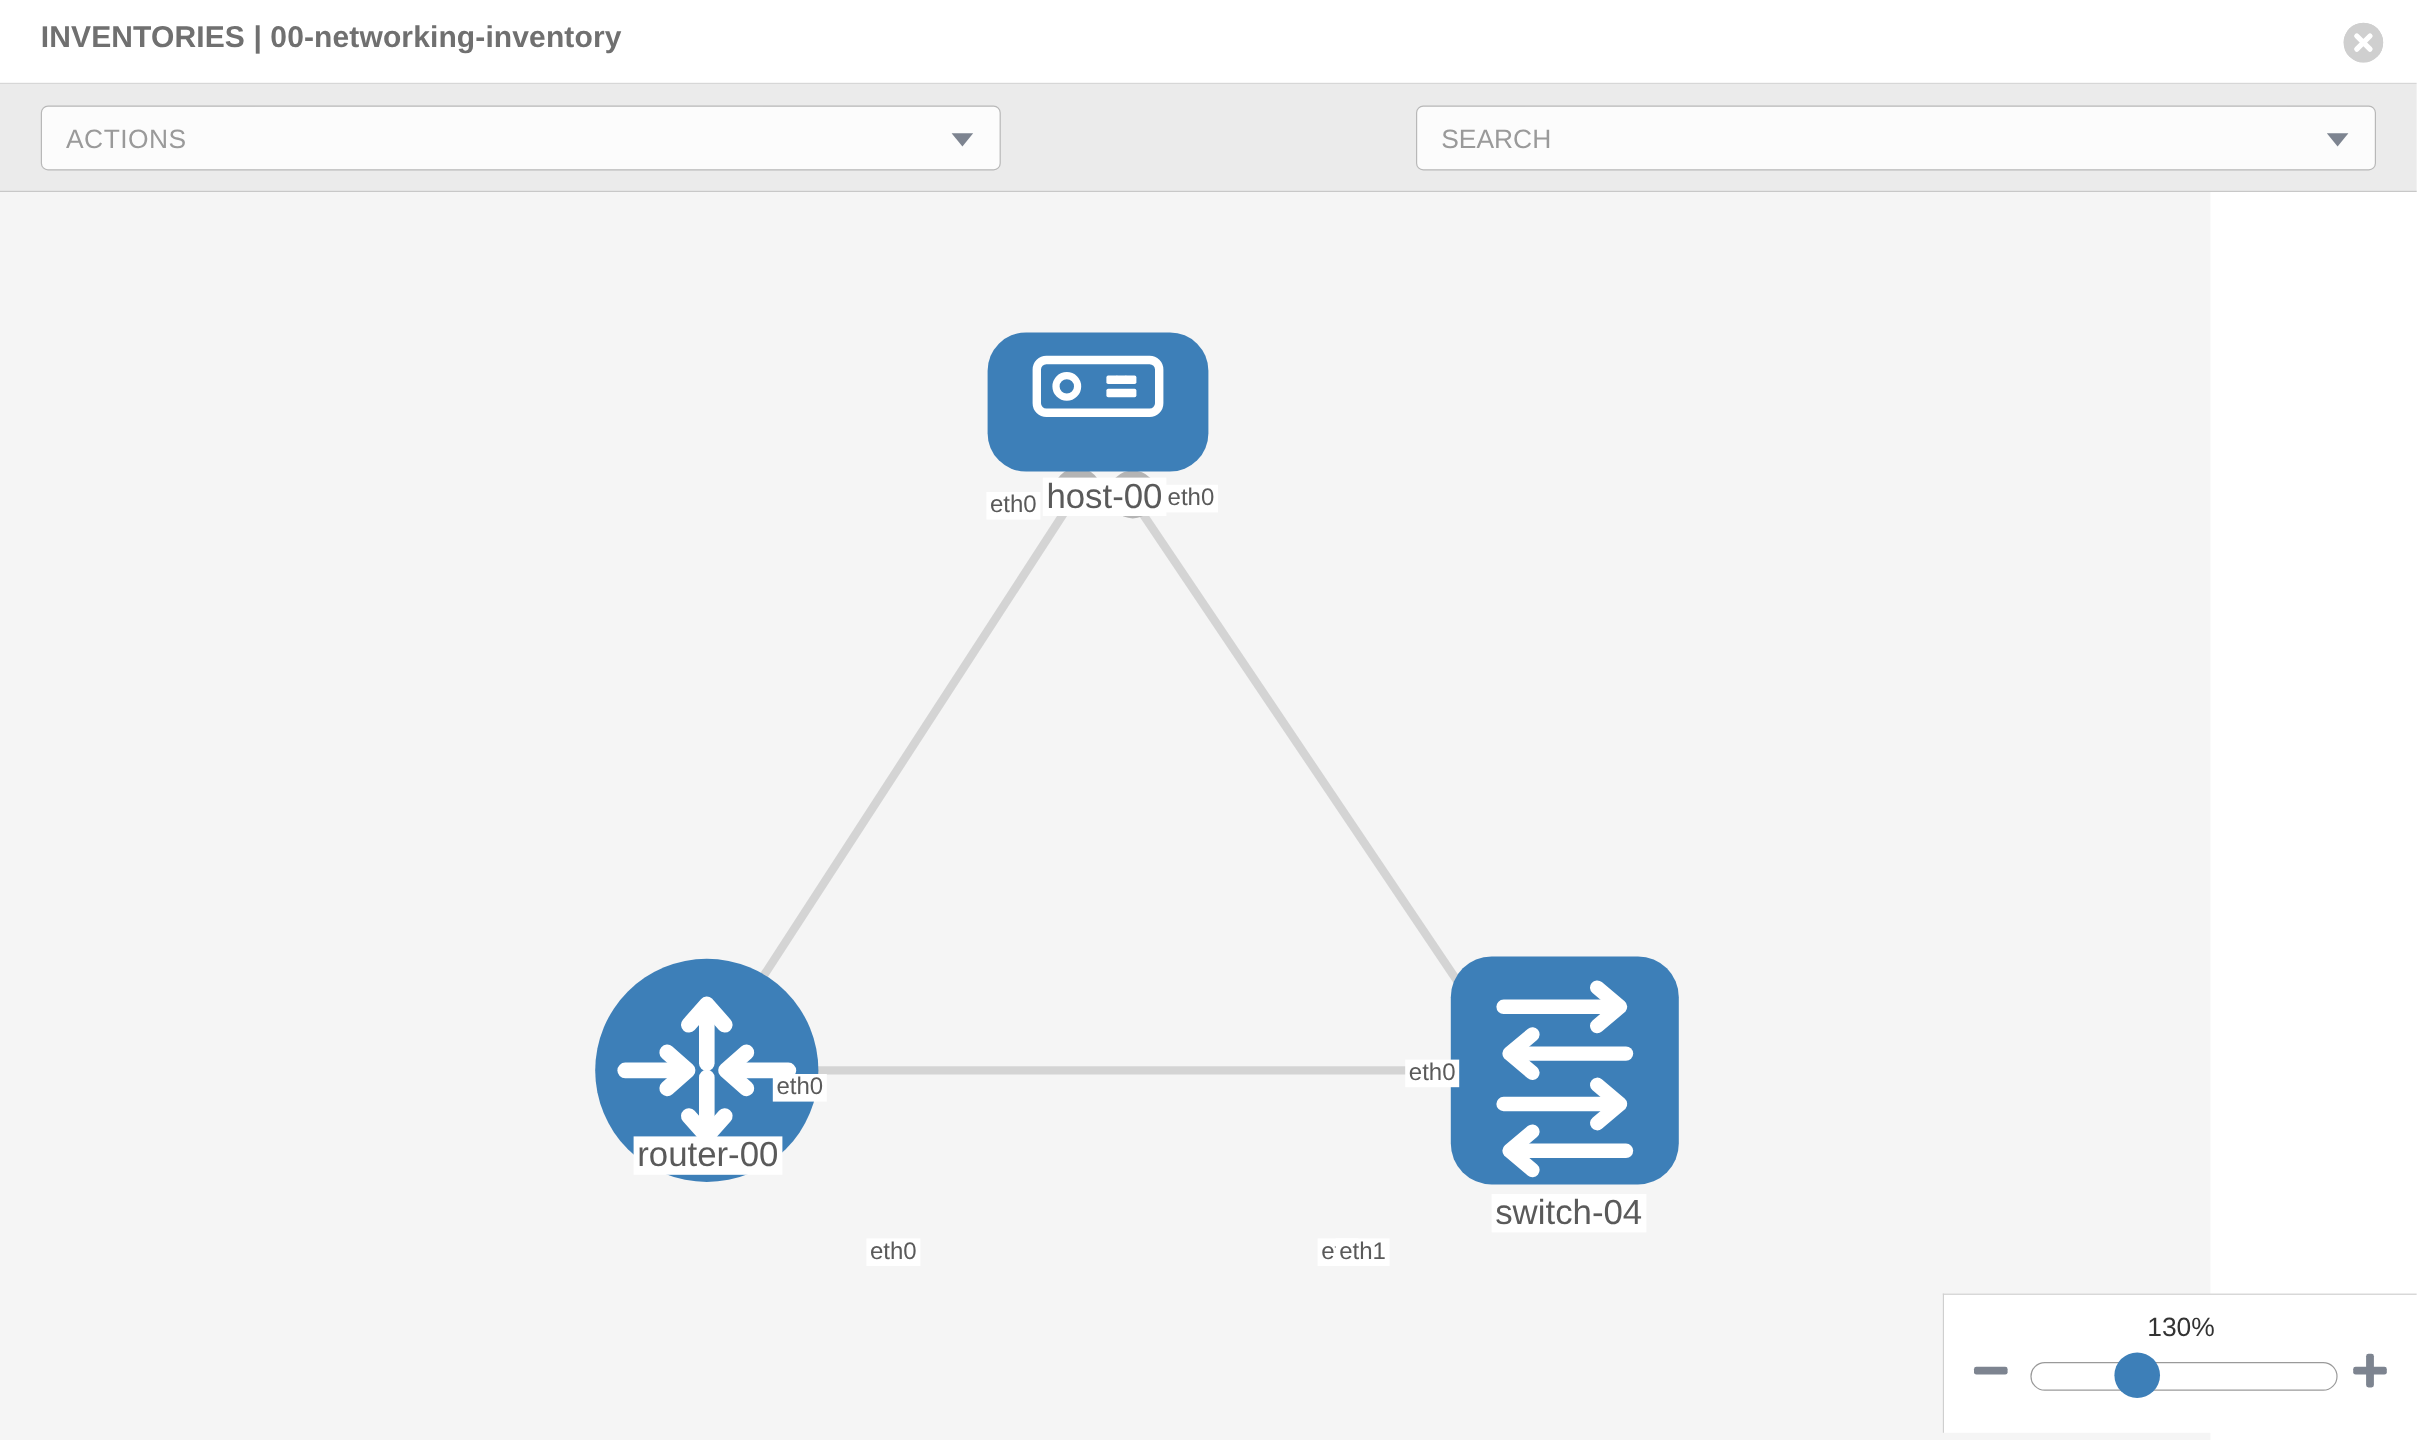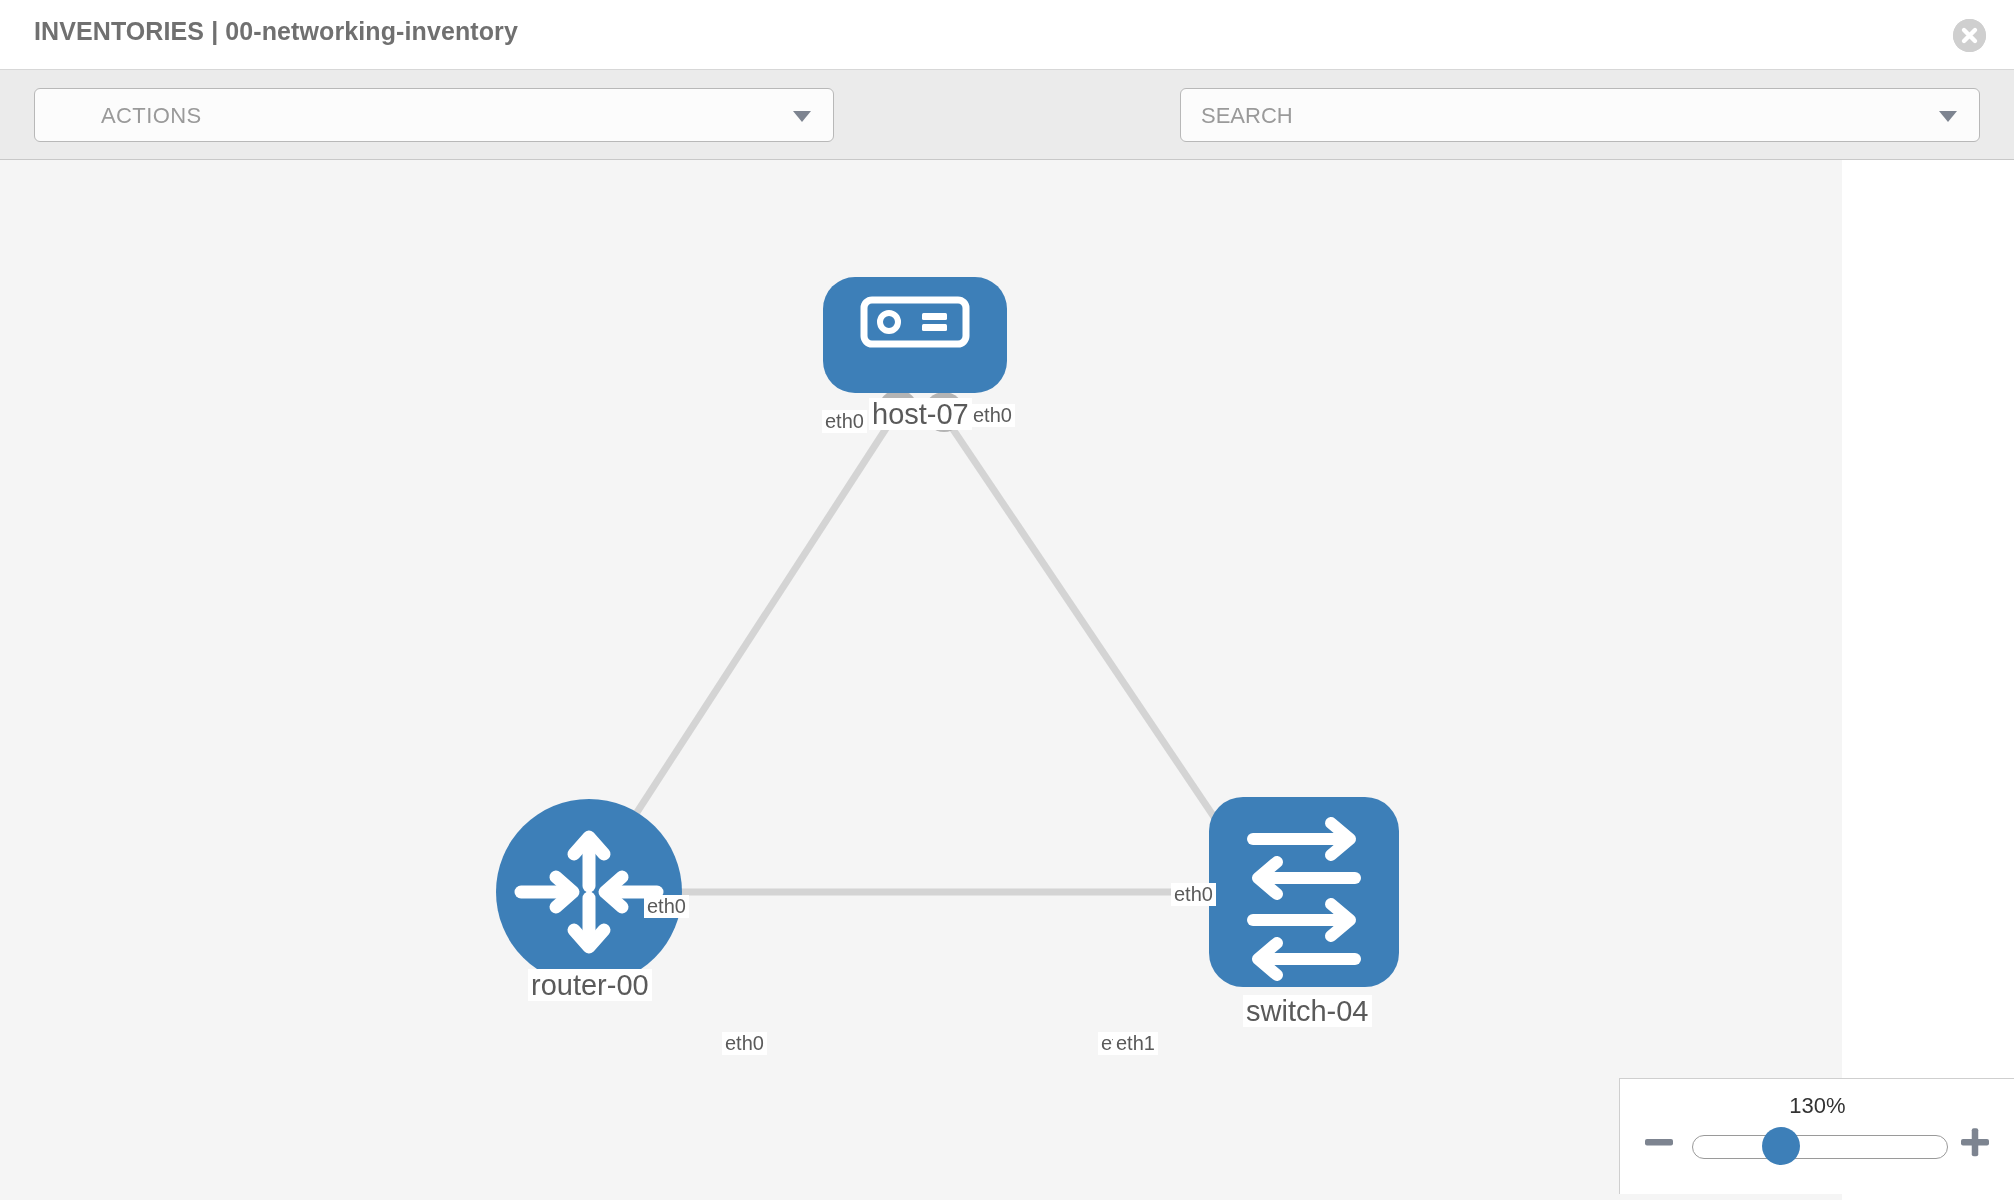--- a/index.html
+++ b/index.html
@@ -69,21 +69,20 @@
     box-sizing: border-box;
     cursor: pointer;
   }
   .actions-label {
     position: absolute;
     left: 20px;
     top: 14px;
     font-size: 22px;
     color: #9a9a9a;
     letter-spacing: 0.4px;
-    margin-left: 46px;
   }
   .caret {
     position: absolute;
     right: 22px;
     top: 22px;
     width: 0; height: 0;
     border-left: 9px solid transparent;
     border-right: 9px solid transparent;
     border-top: 11px solid #7d8490;
   }
@@ -327,34 +326,34 @@
         <path d="M1331 744 L1350 760 L1331 776"></path>
 
         <path d="M1355 799 L1260 799"></path>
         <path d="M1277 783 L1258 799 L1277 815"></path>
       </g>
     </g>
   </svg>
 
   <div class="node-label if-label" style="left:822px; top:250px;">eth0</div>
 
-  <div class="node-label node-name" style="left:869px; top:238px;">host-07</div>
+  <div class="node-label node-name" style="left:869px; top:238px;">host-00</div>
 
   <div class="node-label if-label" style="left:970px; top:244px;">eth0</div>
 
   <div class="node-label if-label" style="left:644px; top:735px;">eth0</div>
 
   <div class="node-label if-label" style="left:722px; top:872px;">eth0</div>
 
   <div class="node-label if-label" style="left:1171px; top:723px;">eth0</div>
 
   <div class="node-label if-label" style="left:1098px; top:872px;">eth</div>
   <div class="node-label if-label" style="left:1113px; top:872px;">eth1</div>
 
-  <div class="node-label node-name" style="left:528px; top:809px;">router-00</div>
+  <div class="node-label node-name" style="left:528px; top:787px;">router-00</div>
 
   <div class="node-label node-name" style="left:1243px; top:835px;">switch-04</div>
 </div>
 
 <div class="zoom-panel">
   <div class="zoom-value">130%</div>
 
   <div class="zoom-minus">
     <svg width="34" height="34" viewBox="0 0 34 34" aria-hidden="true">
       <rect x="3" y="14" width="28" height="6.5" rx="2" fill="#7d8490"></rect>

